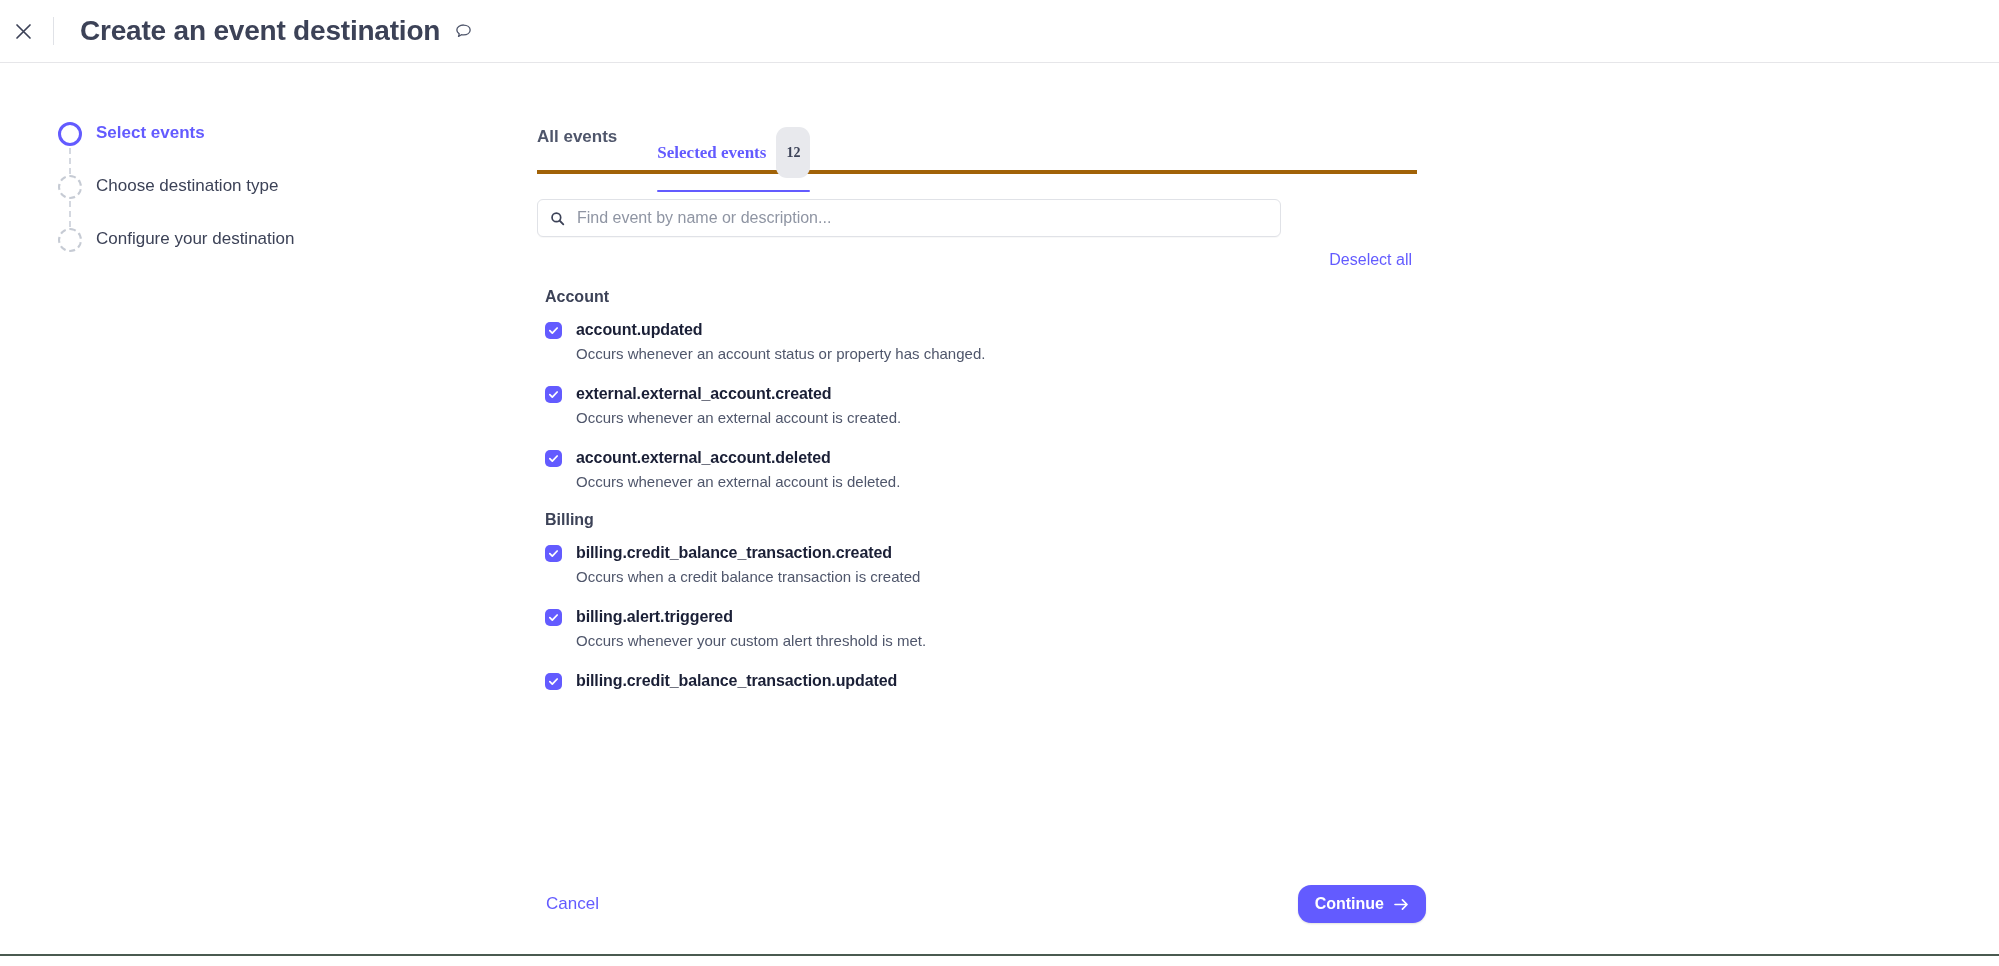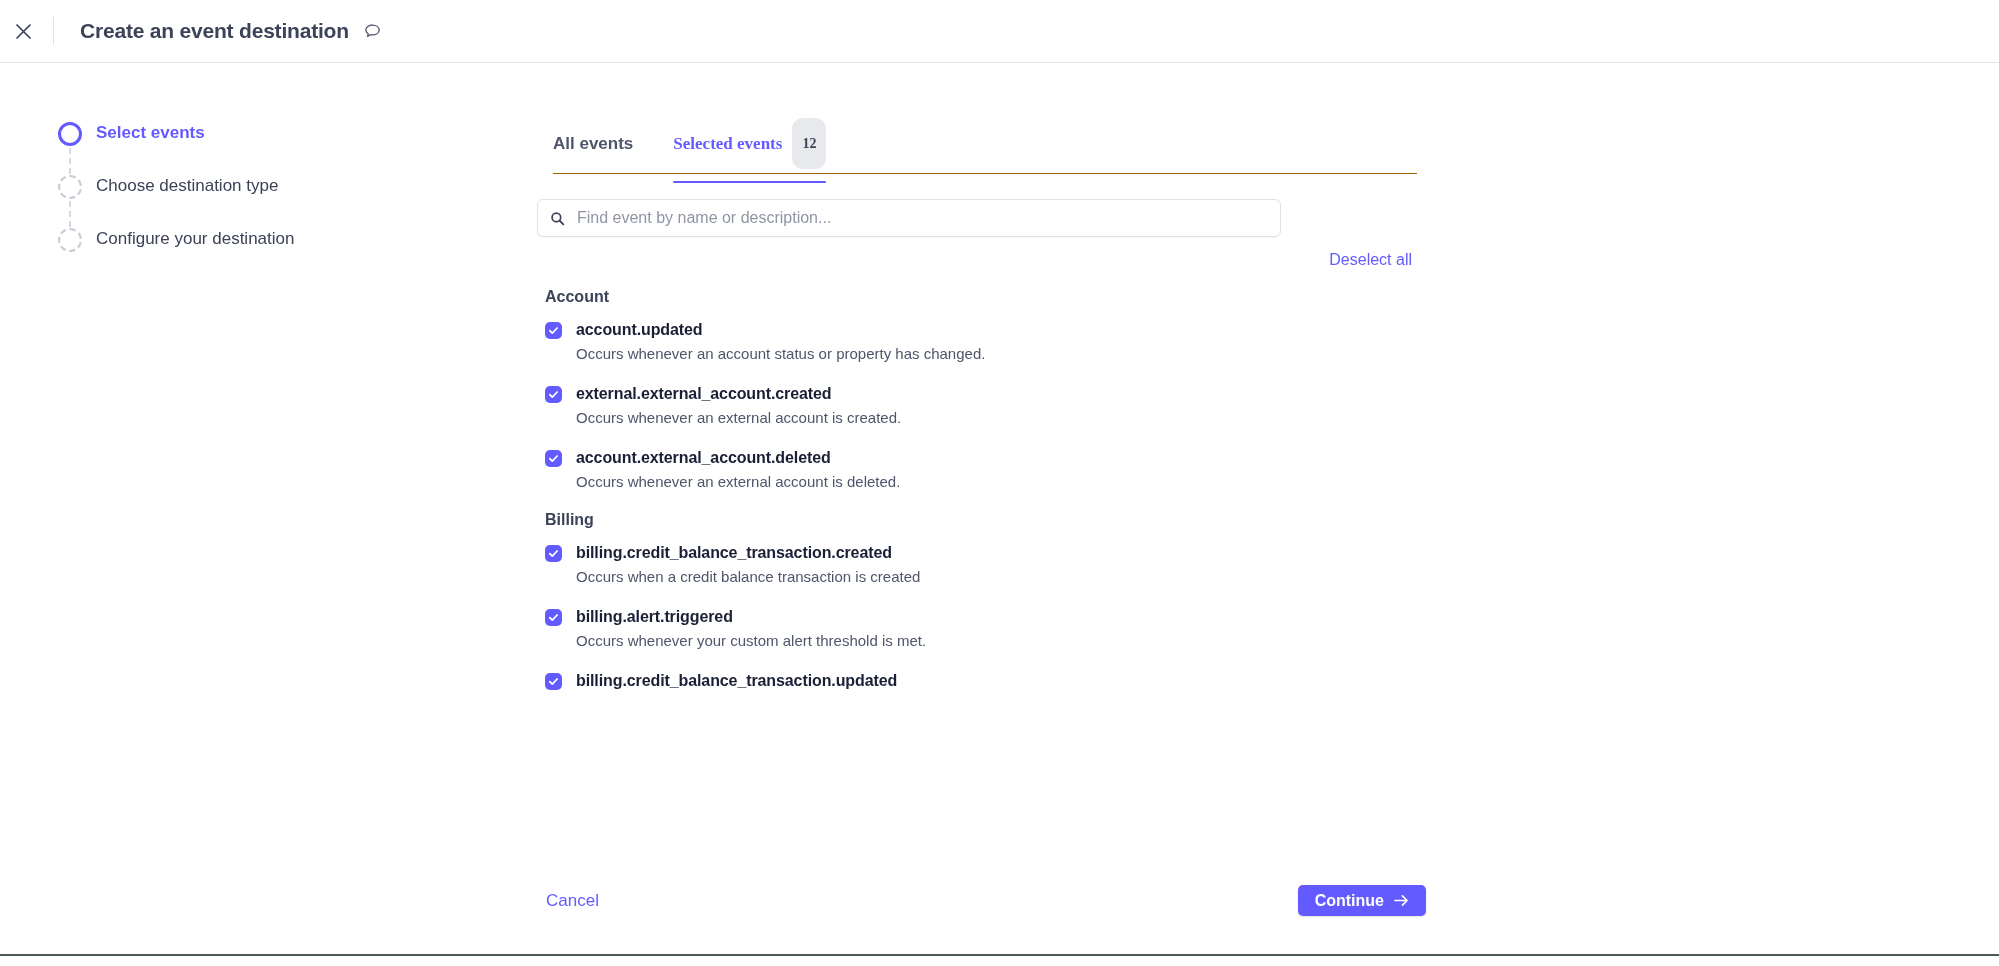--- a/index.html
+++ b/index.html
@@ -20,21 +20,21 @@
   }
   .close-btn {
     width: 30px; height: 30px; margin-left: 8px;
     display: flex; align-items: center; justify-content: center;
     border-radius: 6px; cursor: pointer; color: #3c4257;
   }
   .header-divider {
     width: 1px; height: 28px; background: #e0e2e7; margin-left: 15px;
   }
   .header-title {
-    margin-left: 26px; font-size: 21px; font-weight: bold;
+    margin-left: 26px; font-size: 28px; font-weight: bold;
     color: #3c4257; letter-spacing: -0.2px; white-space: nowrap;
   }
   .comment-icon { margin-left: 14px; display: flex; align-items: center; color: #4f566b; cursor: pointer; }
 
   
   .stepper { position: absolute; left: 58px; top: 120px; width: 330px; }
   .step { position: relative; height: 53px; display: flex; align-items: flex-start; }
   .step-marker {
     position: absolute; left: 0; top: 2px;
     width: 24px; height: 24px; border-radius: 50%;
@@ -47,21 +47,21 @@
   }
   .step-label {
     margin-left: 38px; font-size: 17px; line-height: 26px; white-space: nowrap;
   }
   .step-label.active { color: #635bff; font-weight: bold; }
   .step-label.inactive { color: #3c4257; font-weight: normal; }
 
   
   .panel { position: absolute; left: 537px; top: 127px; width: 880px; }
 
-  .tabs { display: flex; align-items: center; height: 47px; border-bottom: 1px solid #a16207; margin-left: 16px; }
+  .tabs { display: flex; align-items: flex-start; height: 47px; border-bottom: 4px solid #a16207; }
   .tab {
     display: flex; align-items: center; gap: 10px;
     font-size: 17px; font-weight: bold; padding: 0 0 13px 0; margin-right: 40px;
     cursor: pointer; position: relative; color: #4f566b;
   }
   .tab.active { color: #635bff; font-family: Liberation Serif, serif; }
   .tab.active::after {
     content: ""; position: absolute; left: 0; right: 0; bottom: -1px;
     height: 2.5px; background: #635bff; border-radius: 2px;
   }
@@ -115,22 +115,22 @@
   .footer {
     position: absolute; left: 0; right: 0; top: 868px; height: 98px;
     background: #fff;
   }
   .footer-inner {
     position: absolute; left: 546px; top: 17px; width: 880px;
     display: flex; align-items: center; justify-content: space-between;
   }
   .cancel-link { color: #635bff; font-size: 17px; cursor: pointer; text-align: right; }
   .continue-btn {
-    background: #635bff; color: #fff; border: 0; border-radius: 5px;
-    height: 31px; padding: 0 17px; font-size: 16px; font-weight: bold;
+    background: #635bff; color: #fff; border: 0; border-radius: 13px;
+    height: 38px; padding: 0 17px; font-size: 16px; font-weight: bold;
     display: flex; align-items: center; gap: 10px; cursor: pointer;
     font-family: "Liberation Sans", sans-serif;
     box-shadow: 0 1px 2px rgba(0,0,0,0.12);
   }
   .bottom-rule {
     position: absolute; left: 0; right: 0; top: 954px; height: 1.5px;
     background: #4a5a50;
   }
 </style>
 </head>

